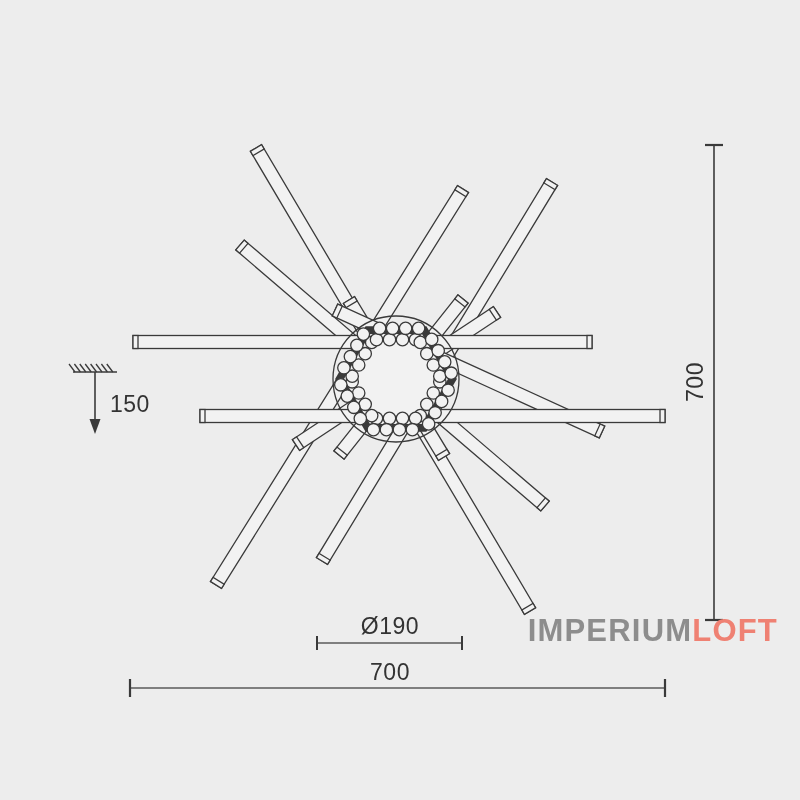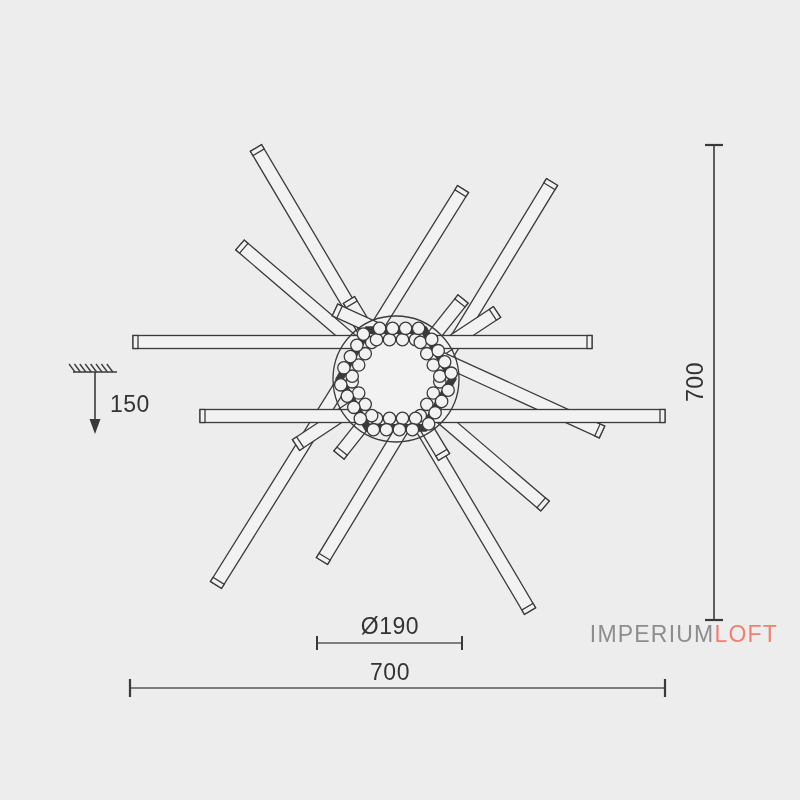--- a/index.html
+++ b/index.html
@@ -32,24 +32,25 @@
     font-family: "Liberation Sans", sans-serif;
     font-size: 23px;
     fill: #333333;
     letter-spacing: 0.5px;
   }
   .logo {
     position: absolute;
     right: 22px;
     bottom: 30px;
     font-family: "Liberation Sans", sans-serif;
-    font-size: 23px;
+    font-size: 31px;
     letter-spacing: 1.2px;
     white-space: nowrap;
     line-height: 1;
+    font-weight: bold;
   }
   .logo .brand-a { color: #8d8d8d; }
   .logo .brand-b { color: #ef8173; }
 </style>
 </head>
 <body>
 
 <div id="stage">
 
   <svg id="drawing" viewBox="0 0 800 800">

